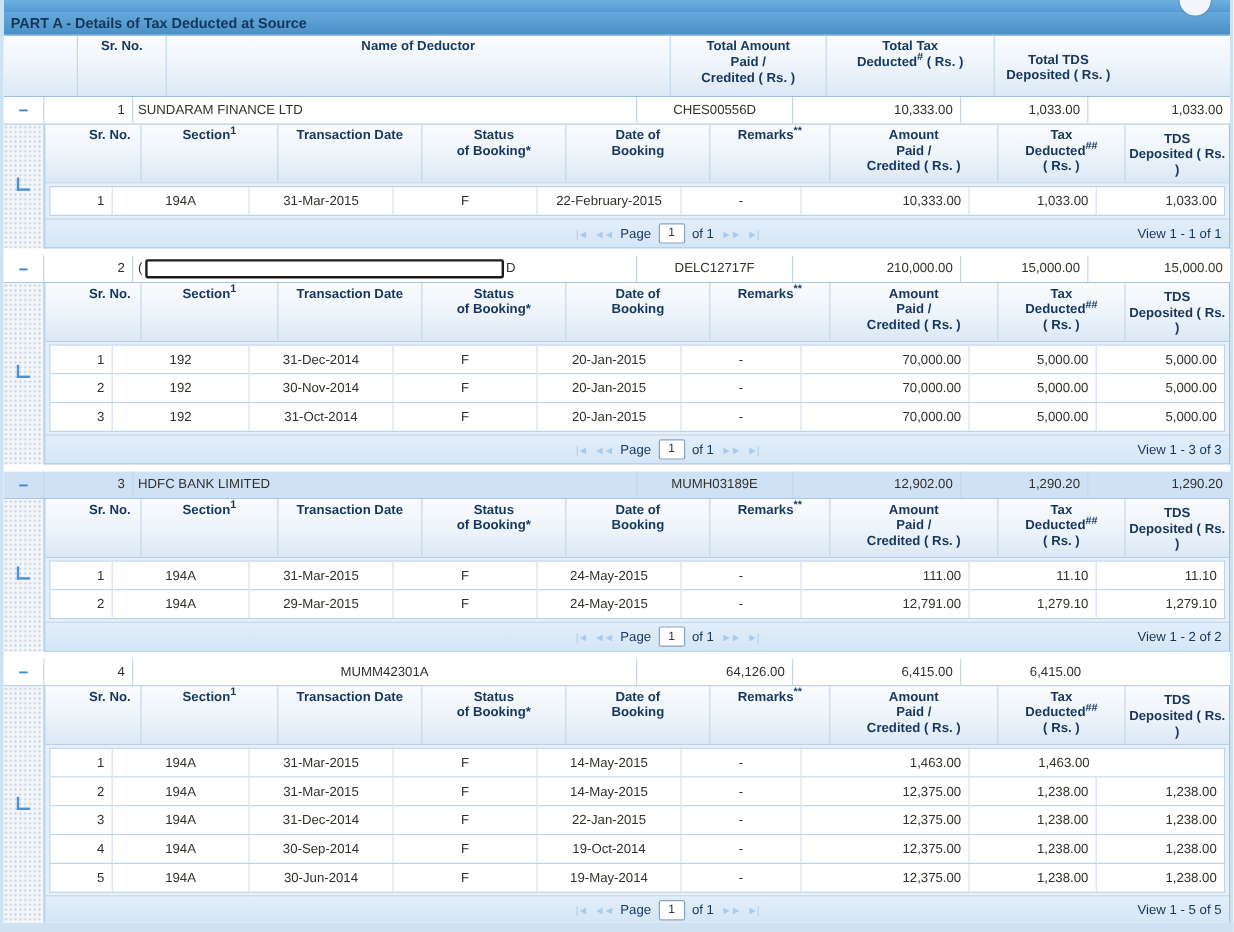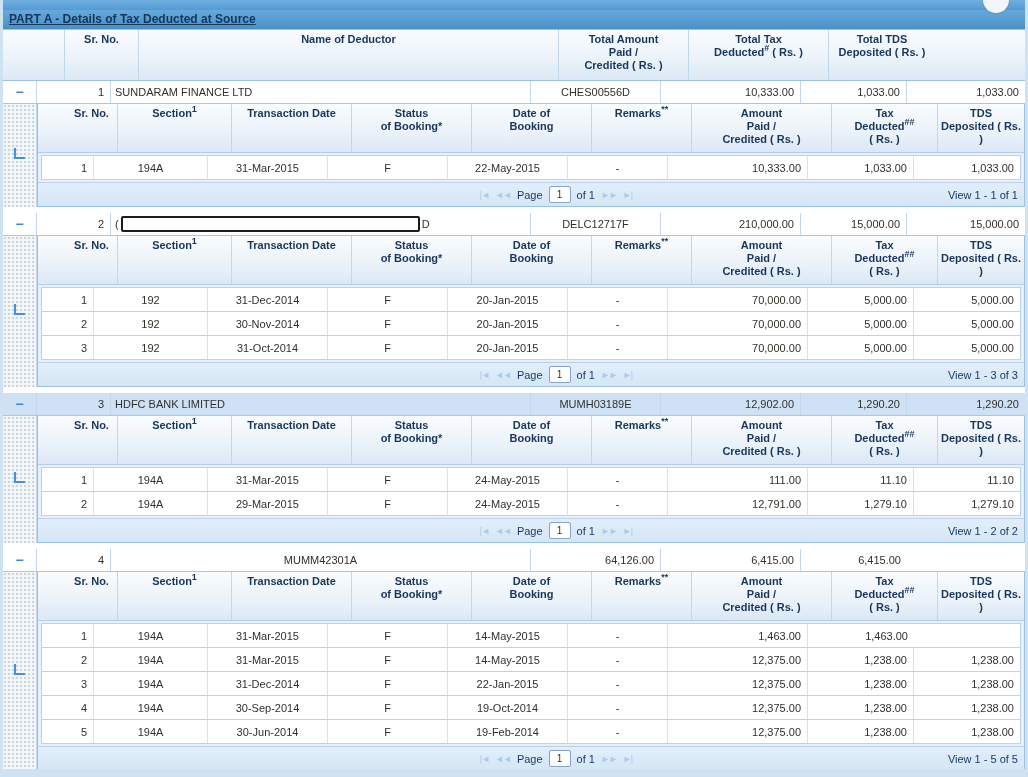--- a/index.html
+++ b/index.html
@@ -4,31 +4,31 @@
 <style>
   html,body{margin:0;padding:0;background:#fff;}
   body{font-family:"Liberation Sans","DejaVu Sans",sans-serif;}
   #app{position:relative;width:1028px;height:777px;overflow:hidden;background:#fff;
        border-left:3px solid #cfe2f2;border-right:3px solid #cfe2f2;border-bottom:8px solid #cfe2f2;
        box-sizing:border-box;}
   .topstrip{height:10px;background:linear-gradient(180deg,#6fb0e0,#549ad2);}
   .closecircle{position:absolute;top:-13px;right:16px;width:26px;height:26px;border-radius:50%;
        background:#f2f6fa;box-shadow:0 0 2px rgba(0,0,0,.25);}
   .titlebar{height:19px;background:linear-gradient(180deg,#66a9dc,#4a90c6);color:#14365a;
-       font-size:12px;font-weight:bold;padding:2px 6px 0 6px;box-sizing:border-box;text-decoration:underline;}
+       font-size:12px;font-weight:bold;padding:2px 6px 0 6px;box-sizing:border-box;}
   
   .main-cols{display:grid;grid-template-columns:34px 74px 420px 130px 140px 106px 1fr;}
   .sub-cols{display:grid;grid-template-columns:52px 114px 120px 120px 120px 100px 140px 106px 1fr;}
   .hdr{background:linear-gradient(180deg,#fafcfe 0%,#ecf3fa 55%,#dbe8f5 100%);
        color:#17365d;font-weight:bold;font-size:11px;padding-left:28px;}
   .main-hdr{height:50px;border-bottom:1px solid #9cc0e0;border-top:1px solid #9cc0e0;}
   .sub-hdr{height:48px;border-bottom:1px solid #b5cfe8;}
   .hcell{border-right:1px solid #c3d7eb;display:flex;flex-direction:column;align-items:center;
        padding-top:3px;text-align:center;line-height:13px;box-sizing:border-box;}
-  .hcell:last-child{border-right:none;}
+  .hcell:last-child{border-right:none;justify-content:center;}
   sup{font-size:9px;line-height:0;}
   
   .drow{height:22px;border-bottom:1px solid #a9c7e3;background:#fff;color:#33302a;font-size:11px;}
   .drow.hl{background:#cfe2f5;}
   .dcell{border-right:1px solid #c3d7eb;display:flex;align-items:center;box-sizing:border-box;
        white-space:nowrap;overflow:hidden;}
   .dcell:last-child{border-right:none;}
   .num{justify-content:flex-end;padding-right:6px;}
   .ctr{justify-content:center;}
   .lft{padding-left:4px;text-align:center;}
@@ -173,21 +173,21 @@
     <div class="scell ctr">
                   <span>194A</span>
                 </div>
     <div class="scell ctr">
                   <span>31-Mar-2015</span>
                 </div>
     <div class="scell ctr">
                   <span>F</span>
                 </div>
     <div class="scell ctr">
-                  <span>22-May-2015</span>
+                  <span>22-February-2015</span>
                 </div>
     <div class="scell ctr">
                   <span>-</span>
                 </div>
     <div class="scell num">
                   <span>10,333.00</span>
                 </div>
     <div class="scell num">
                   <span>1,033.00</span>
                 </div>
@@ -718,21 +718,21 @@
     <div class="scell ctr">
                   <span>194A</span>
                 </div>
     <div class="scell ctr">
                   <span>30-Jun-2014</span>
                 </div>
     <div class="scell ctr">
                   <span>F</span>
                 </div>
     <div class="scell ctr">
-                  <span>19-Feb-2014</span>
+                  <span>19-May-2014</span>
                 </div>
     <div class="scell ctr">
                   <span>-</span>
                 </div>
     <div class="scell num">
                   <span>12,375.00</span>
                 </div>
     <div class="scell num">
                   <span>1,238.00</span>
                 </div>

